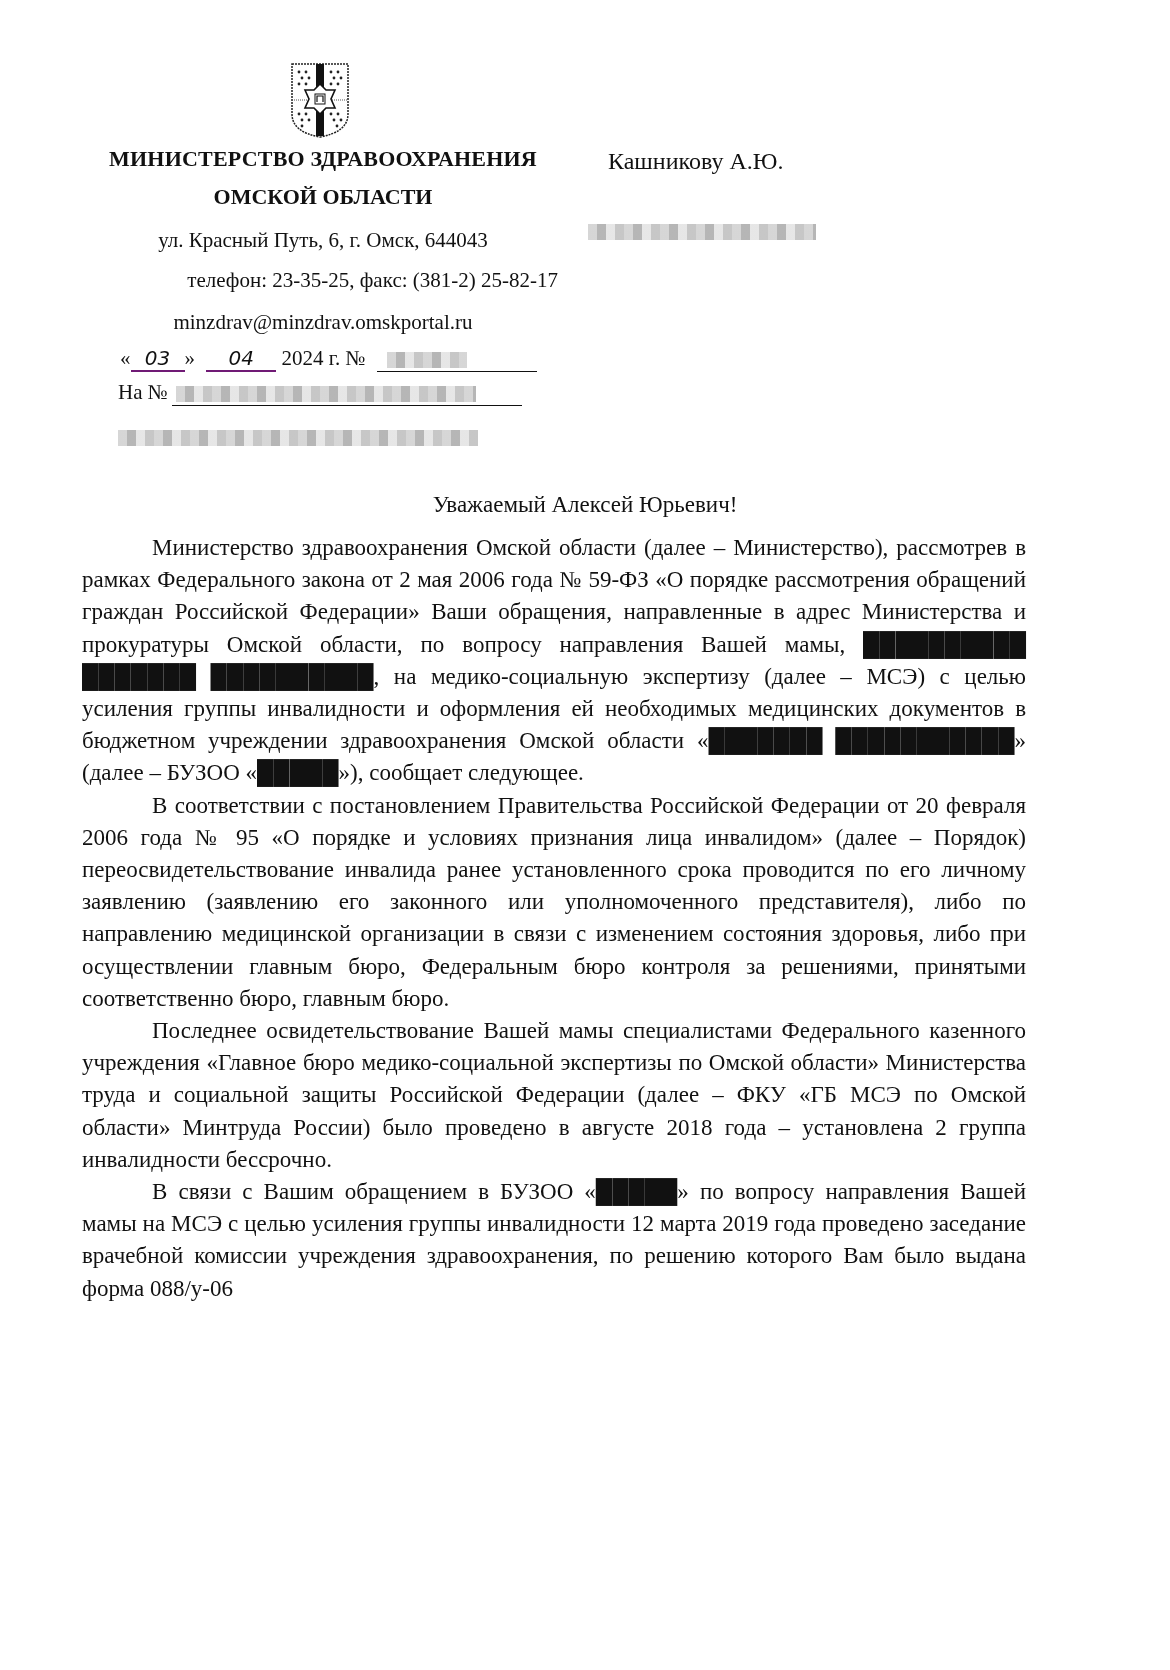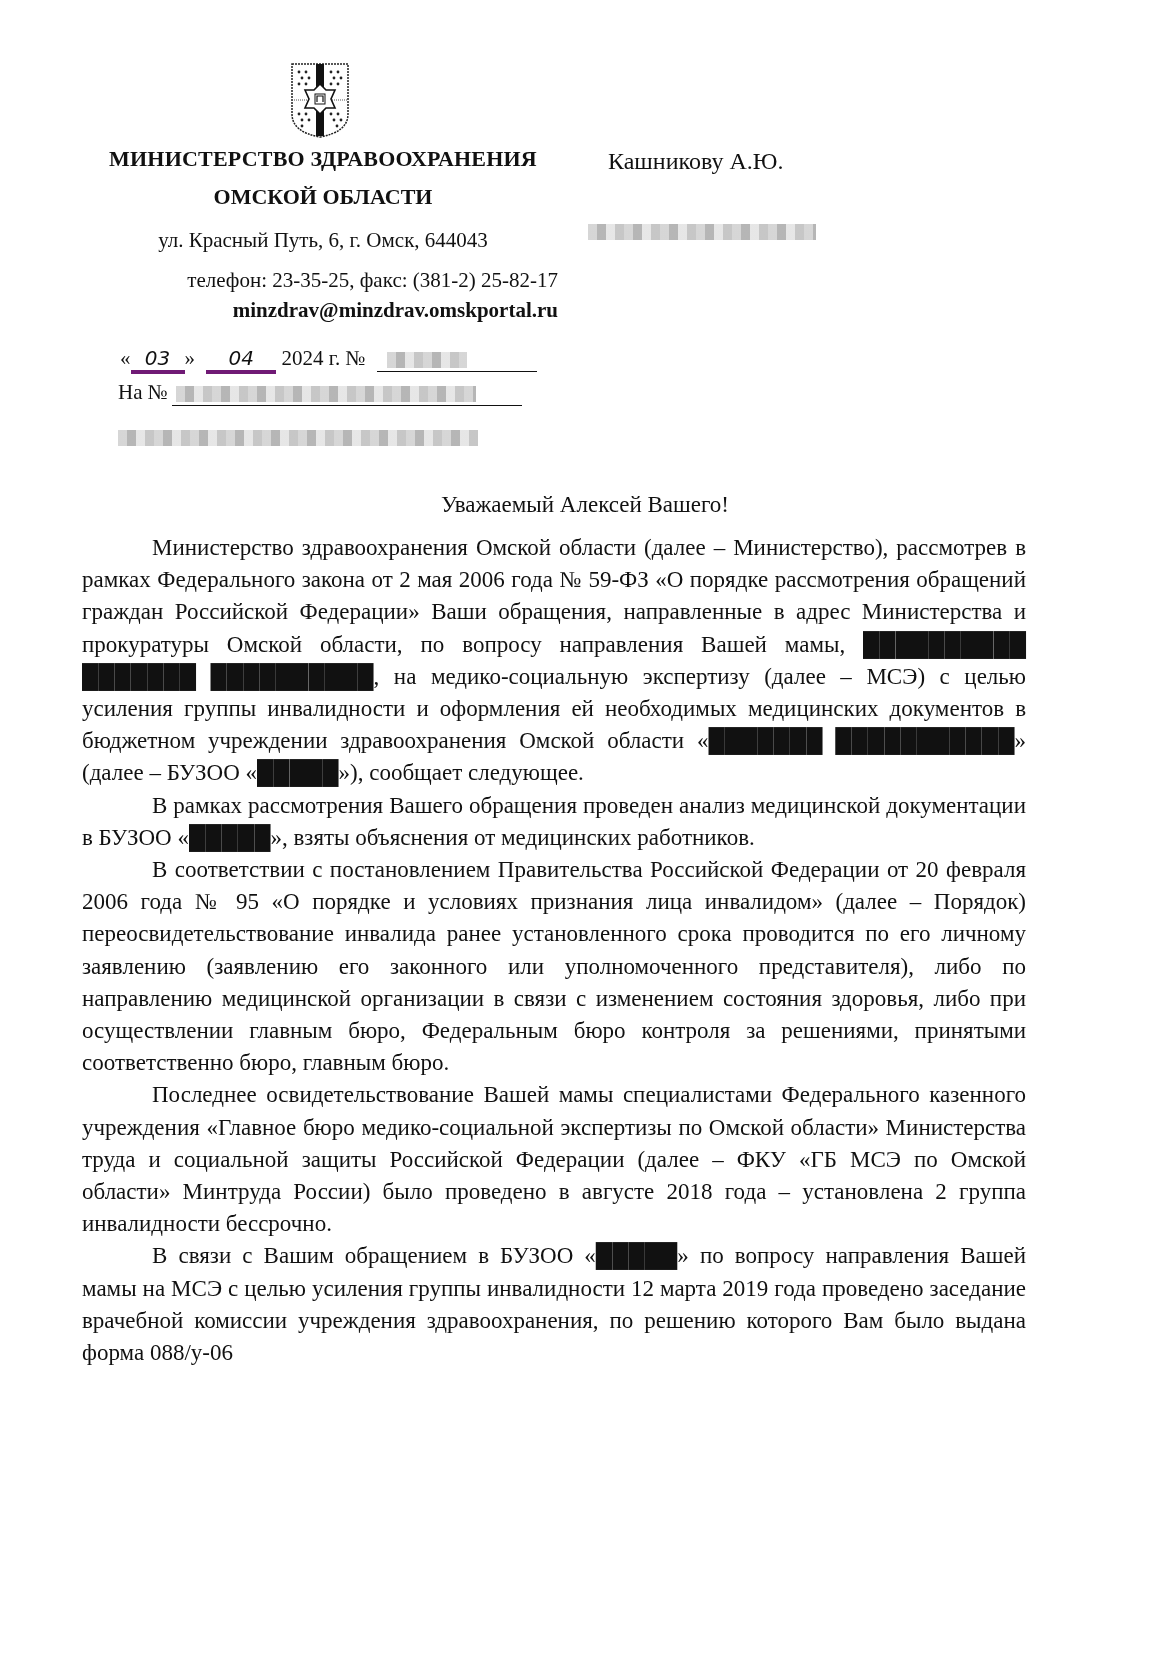--- a/index.html
+++ b/index.html
@@ -6,23 +6,23 @@
     body {
       width: 1170px; height: 1670px; position: relative; overflow: hidden;
       font-family: "Liberation Serif", "DejaVu Serif", serif; color: #111;
     }
     .emblem { position: absolute; left: 290px; top: 62px; width: 60px; height: 76px; }
     .org { position: absolute; left: 88px; width: 470px; text-align: center; }
     .org-title { top: 146px; font-weight: bold; font-size: 22px; letter-spacing: 0.2px; }
     .org-title2 { top: 184px; font-weight: bold; font-size: 22px; }
     .org-addr { top: 228px; font-size: 21px; }
     .org-phone { top: 268px; font-size: 21px; text-align: right; }
-    .org-email { top: 298px; font-size: 21px; font-weight: bold; text-align: right; }
+    .org-email { top: 310px; font-size: 21px; font-weight: normal; }
     .dateline { position: absolute; left: 120px; top: 346px; font-size: 21px; white-space: nowrap; }
-    .dateline .hw { font-family: "DejaVu Sans", sans-serif; font-style: italic; font-size: 20px; display: inline-block; border-bottom: 4px solid #701a75; text-align: center; }
+    .dateline .hw { font-family: "DejaVu Sans", sans-serif; font-style: italic; font-size: 20px; display: inline-block; border-bottom: 2px solid #701a75; text-align: center; }
     .dateline .day { width: 54px; }
     .dateline .month { width: 70px; margin-left: 6px; }
     .blur { display: inline-block; background: repeating-linear-gradient(90deg,#cfcfcf 0 9px,#a9a9a9 9px 18px,#e2e2e2 18px 27px,#bdbdbd 27px 36px); height: 16px; vertical-align: middle; opacity: 0.85; }
     .regnum { display: inline-block; width: 160px; border-bottom: 1px solid #111; margin-left: 6px; }
     .onno { position: absolute; left: 118px; top: 380px; font-size: 21px; white-space: nowrap; }
     .onno .line { display: inline-block; width: 350px; border-bottom: 1px solid #111; margin-left: 4px; }
     .onno2 { position: absolute; left: 118px; top: 428px; }
     .recipient { position: absolute; left: 608px; top: 148px; font-size: 24px; }
     .recip-email { position: absolute; left: 588px; top: 222px; }
     .salutation { position: absolute; left: 0; width: 1170px; top: 492px; text-align: center; font-size: 23px; }
@@ -80,21 +80,20 @@
 </div>
 
 <div class="onno">
   <span>На №</span><span class="line"><span class="blur" style="width:300px;margin-left:4px"></span></span>
 </div>
 <div class="onno2"><span class="blur" style="width:360px"></span></div>
 
 <div class="recipient">Кашникову А.Ю.</div>
 <div class="recip-email"><span class="blur" style="width:228px"></span></div>
 
-<div class="salutation">Уважаемый Алексей Вашего!</div>
+<div class="salutation">Уважаемый Алексей Юрьевич!</div>
 
 <div class="body">
   <p>Министерство здравоохранения Омской области (далее – Министерство), рассмотрев в рамках Федерального закона от 2 мая 2006 года № 59-ФЗ «О порядке рассмотрения обращений граждан Российской Федерации» Ваши обращения, направленные в адрес Министерства и прокуратуры Омской области, по вопросу направления Вашей мамы, ██████████ ███████ ██████████, на медико-социальную экспертизу (далее – МСЭ) с целью усиления группы инвалидности и оформления ей необходимых медицинских документов в бюджетном учреждении здравоохранения Омской области «███████ ███████████» (далее – БУЗОО «█████»), сообщает следующее.</p>
-  <p class="narrow">В рамках рассмотрения Вашего обращения проведен анализ медицинской документации в БУЗОО «█████», взяты объяснения от медицинских работников.</p>
   <p class="narrow">В соответствии с постановлением Правительства Российской Федерации от 20 февраля 2006 года № 95 «О порядке и условиях признания лица инвалидом» (далее – Порядок) переосвидетельствование инвалида ранее установленного срока проводится по его личному заявлению (заявлению его законного или уполномоченного представителя), либо по направлению медицинской организации в связи с изменением состояния здоровья, либо при осуществлении главным бюро, Федеральным бюро контроля за решениями, принятыми соответственно бюро, главным бюро.</p>
   <p class="narrow">Последнее освидетельствование Вашей мамы специалистами Федерального казенного учреждения «Главное бюро медико-социальной экспертизы по Омской области» Министерства труда и социальной защиты Российской Федерации (далее – ФКУ «ГБ МСЭ по Омской области» Минтруда России) было проведено в августе 2018 года – установлена 2 группа инвалидности бессрочно.</p>
   <p class="narrow">В связи с Вашим обращением в БУЗОО «█████» по вопросу направления Вашей мамы на МСЭ с целью усиления группы инвалидности 12 марта 2019 года проведено заседание врачебной комиссии учреждения здравоохранения, по решению которого Вам было выдана форма 088/у-06</p>
 </div>
 
 </body></html>

